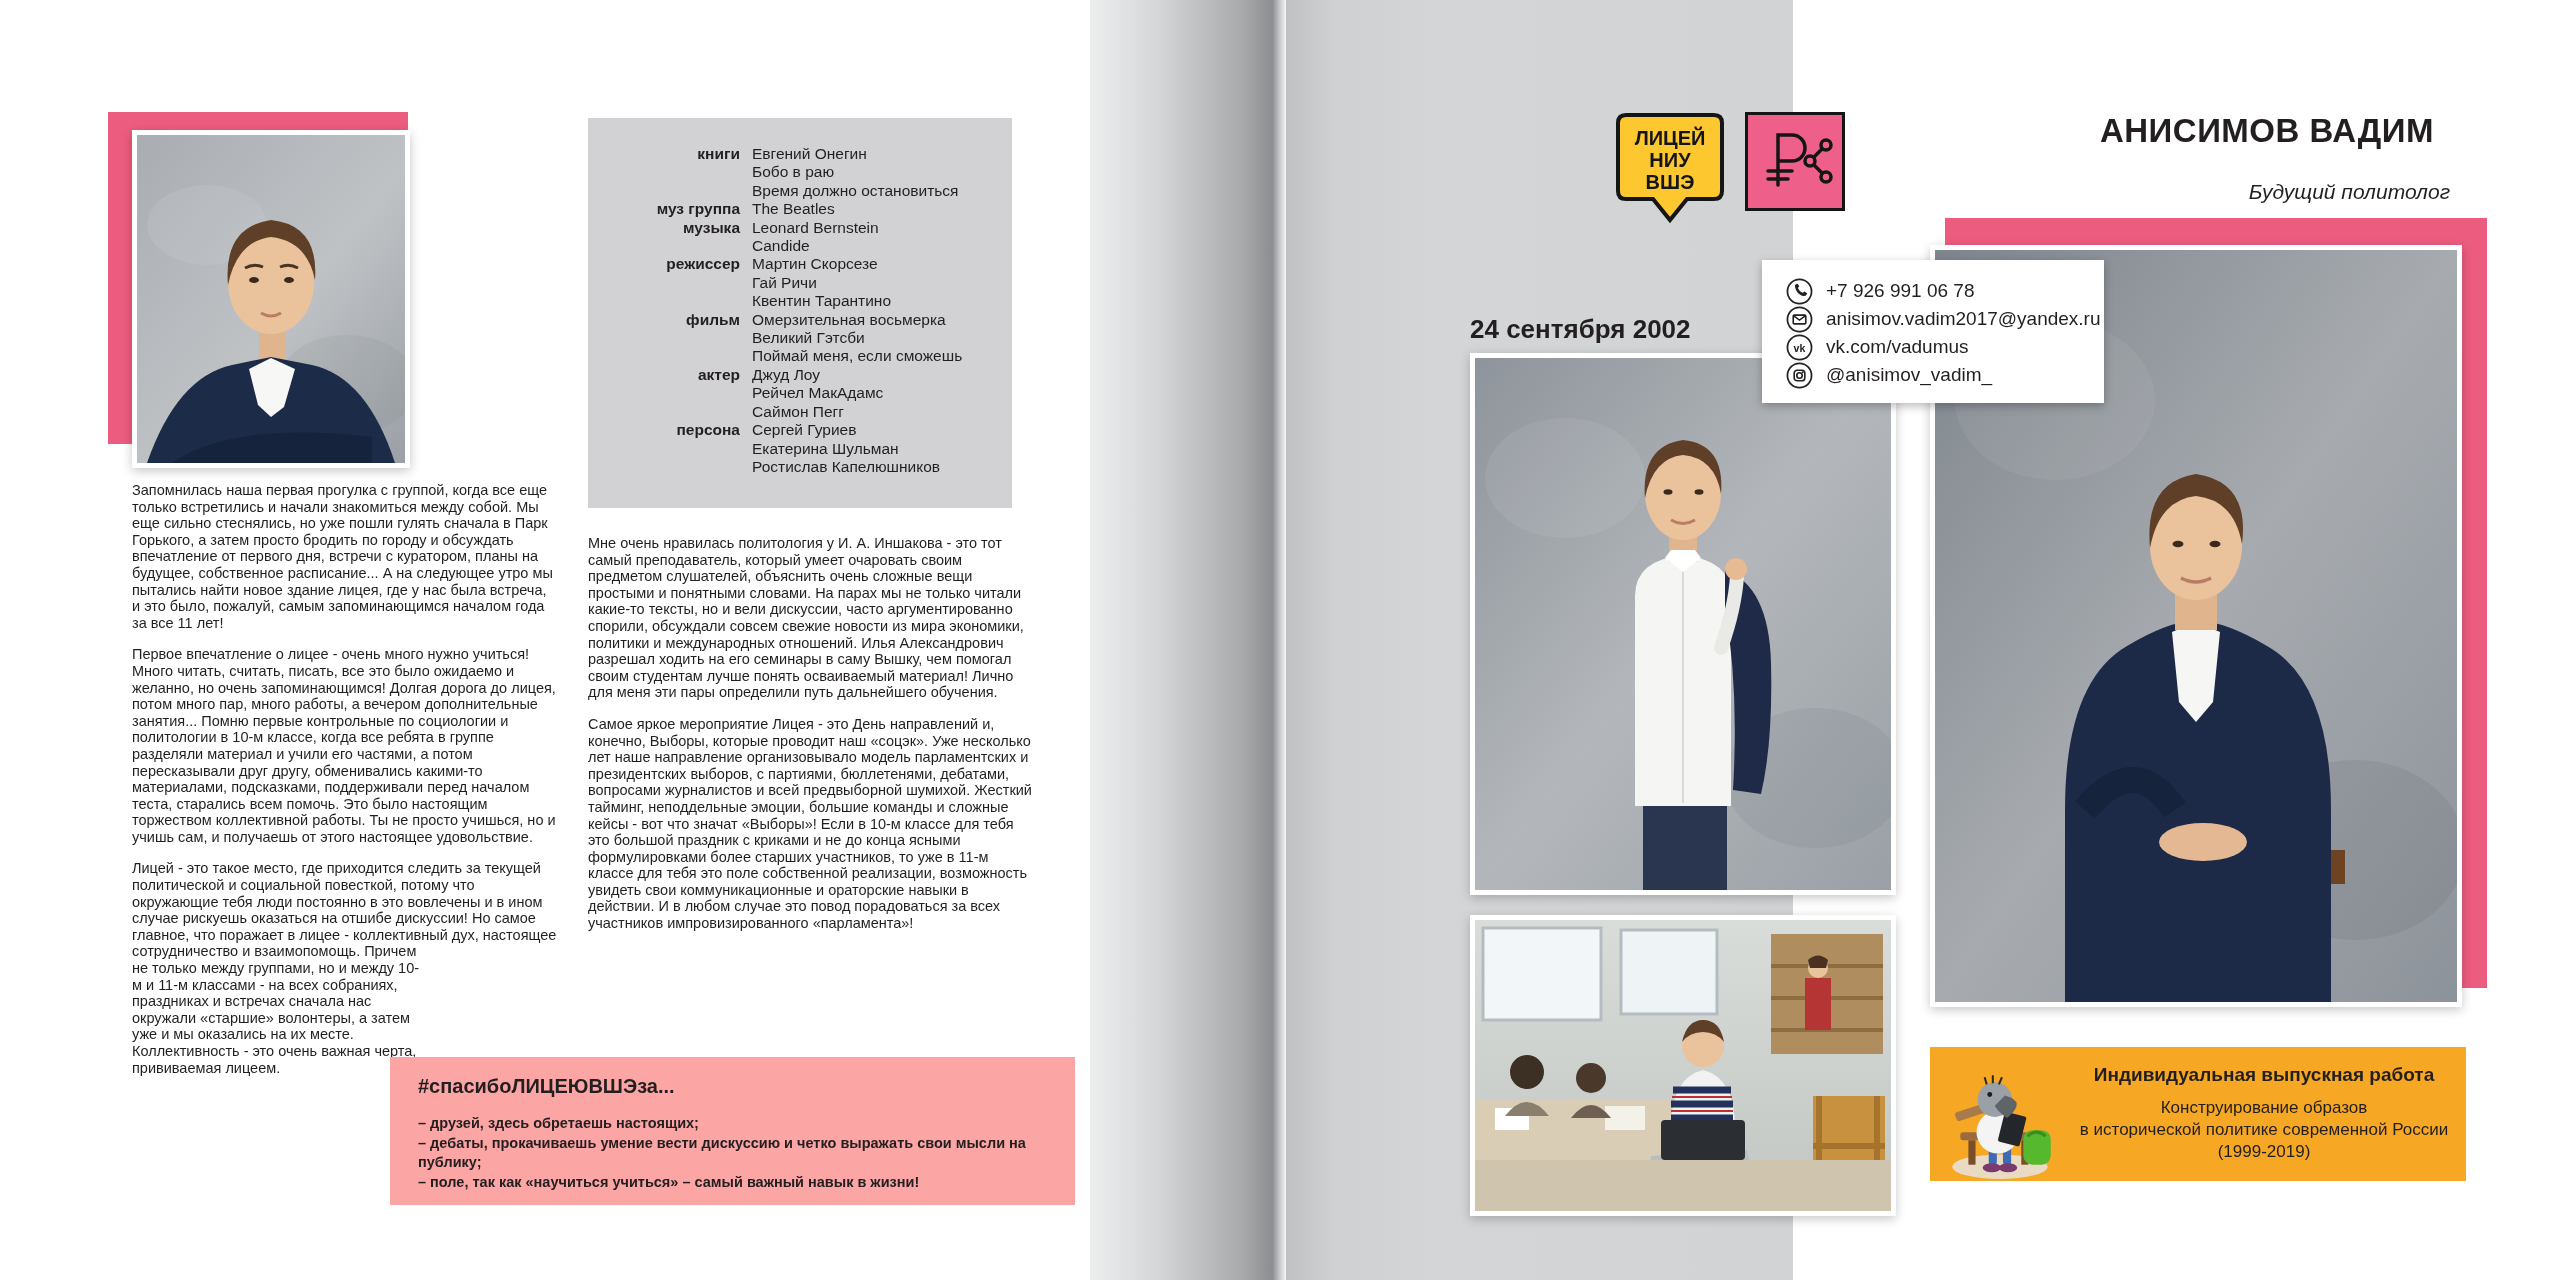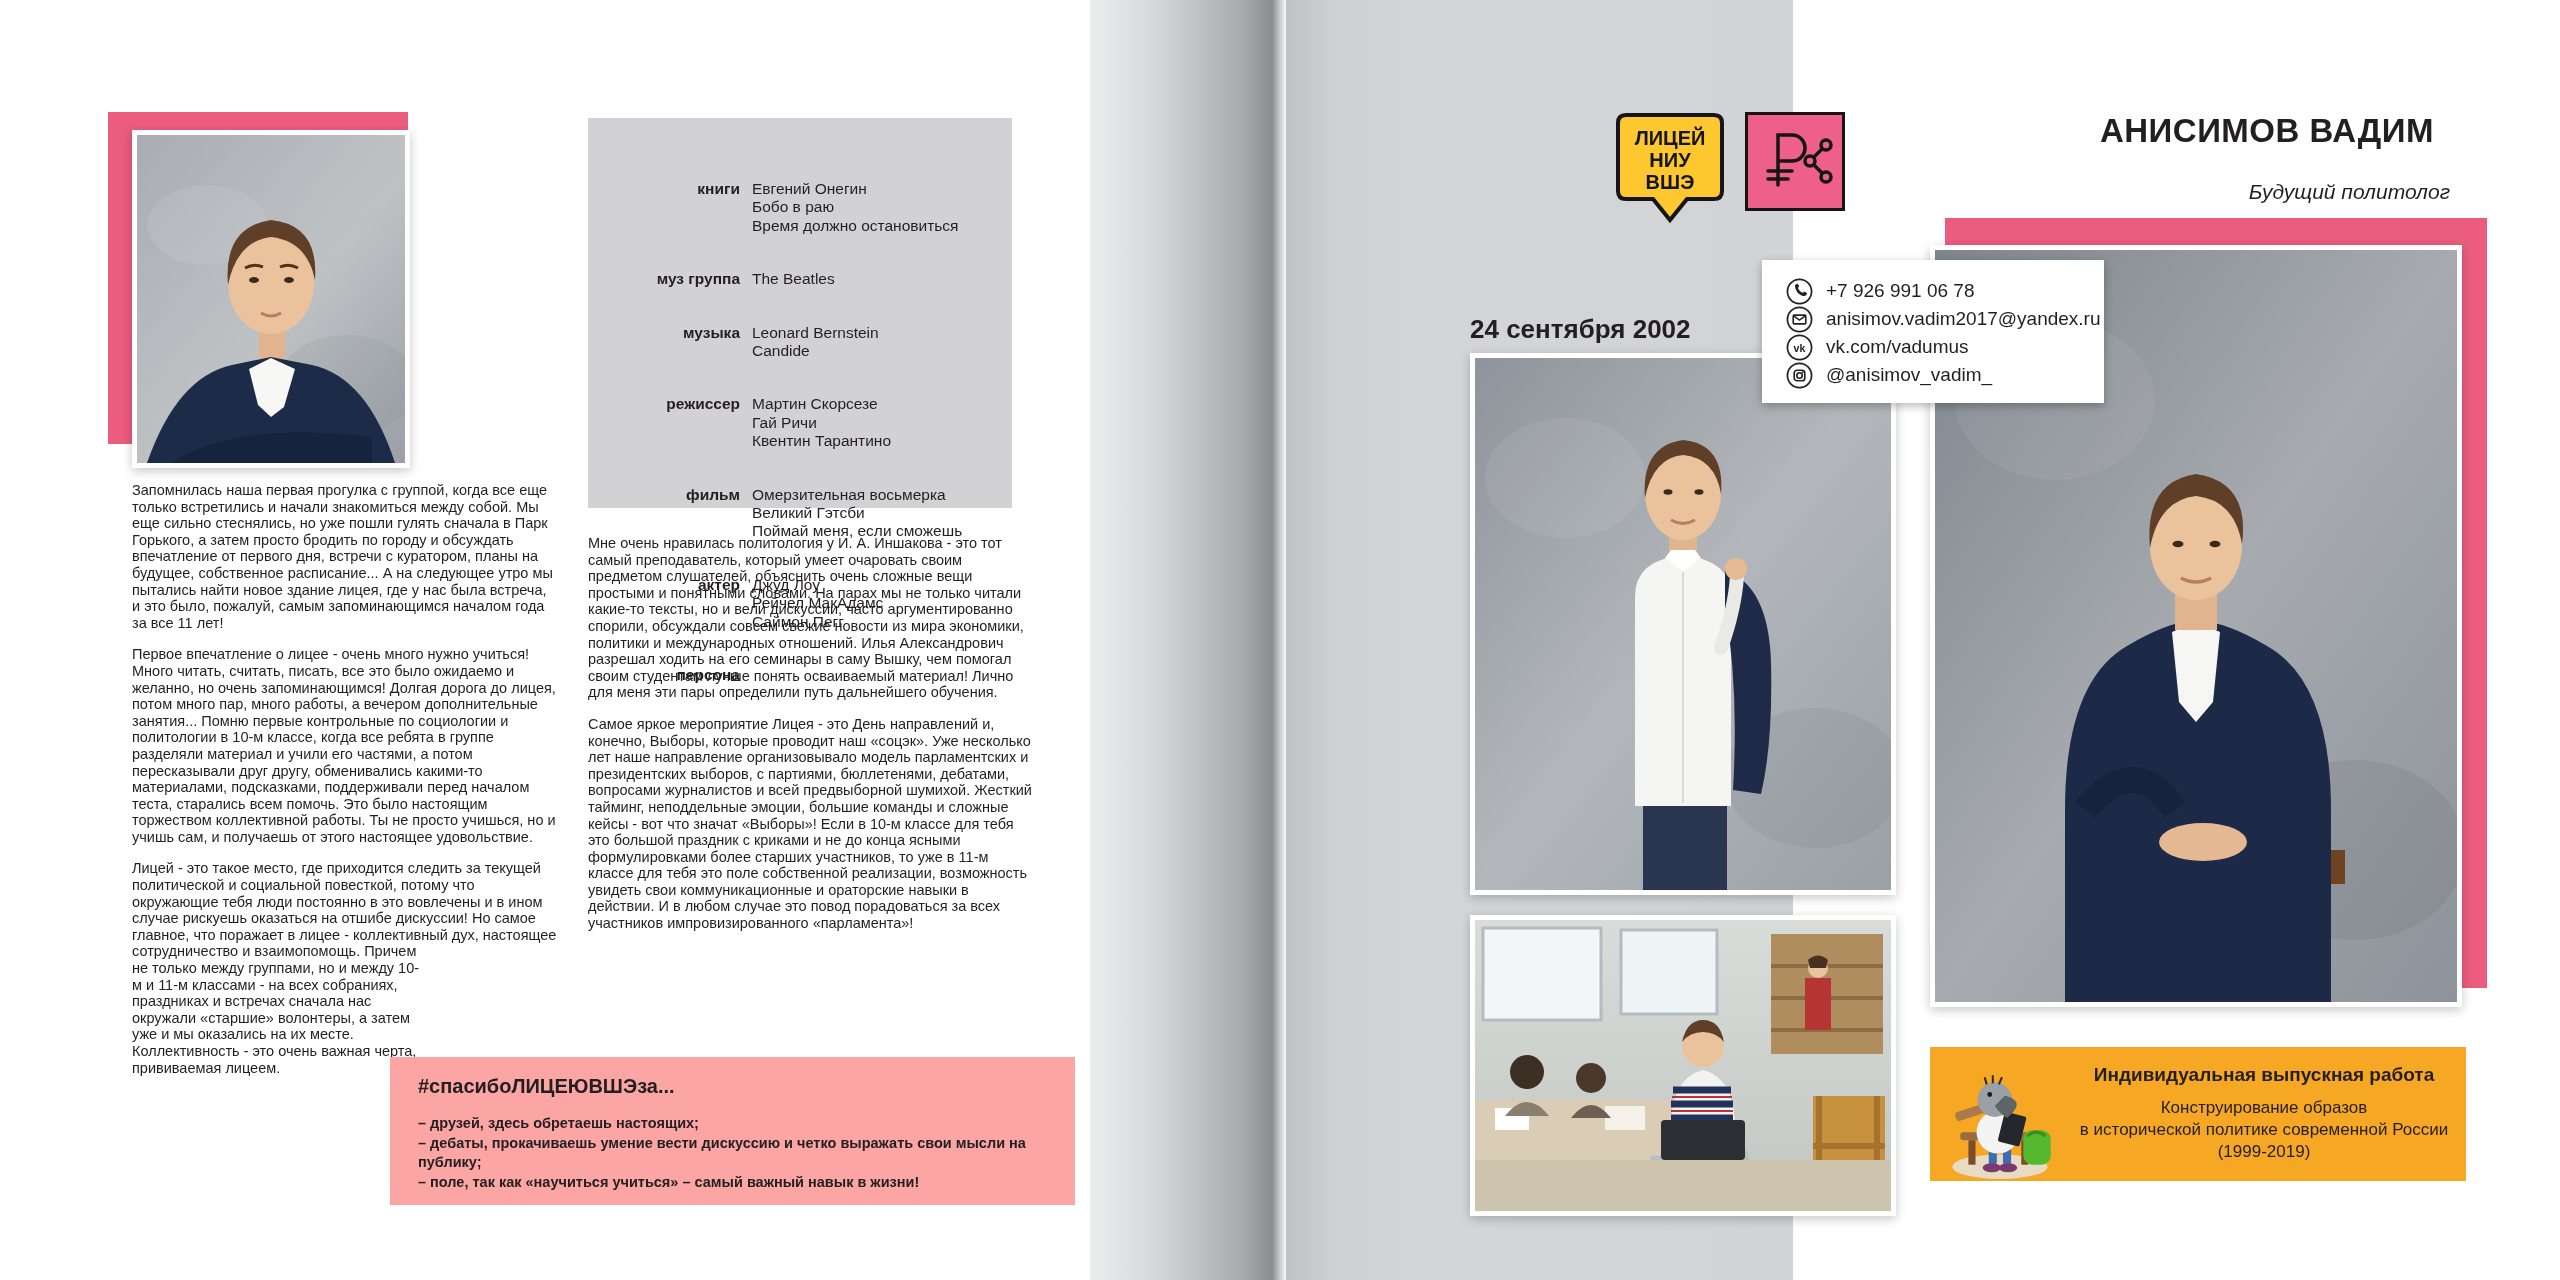--- a/index.html
+++ b/index.html
@@ -19,21 +19,21 @@
 
   .col{position:absolute;font-size:14.5px;line-height:16.6px;}
   .col p{margin:0 0 15px 0;}
   .col-1{left:132px;top:482px;width:426px;}
   .col-1 .p3a{margin-bottom:0;}
   .col-1 .narrow{width:295px;margin:0;}
   .col-2{left:588px;top:535px;width:450px;}
 
   .favorites{position:absolute;left:588px;top:118px;width:424px;height:390px;background:#d2d2d4;
              box-sizing:border-box;padding:27px 10px 0 14px;font-size:15.5px;line-height:18.4px;}
-  .fav-row{display:flex;gap:12px;margin-top:35px;}
+  .fav-row{display:flex;gap:12px;}
   .fav-label{width:138px;min-width:138px;text-align:right;font-weight:700;}
   .fav-values{flex:1;}
 
   .hashtag-box{position:absolute;left:390px;top:1057px;width:685px;height:148px;background:#fca5a5;
                box-sizing:border-box;padding:18px 28px;}
   .hb-title{font-size:20px;font-weight:700;margin-bottom:16px;}
   .hb-item{font-size:14.5px;font-weight:700;line-height:19.5px;}
 
   
   .fold{left:1090px;top:0;width:196px;height:1280px;
@@ -152,20 +152,25 @@
     <div class="fav-row">
       <div class="fav-label">актер</div>
       <div class="fav-values">
         <div>Джуд Лоу</div>
         <div>Рейчел МакАдамс</div>
         <div>Саймон Пегг</div>
       </div>
     </div>
     <div class="fav-row">
       <div class="fav-label">персона</div>
+      <div class="fav-values">
+        <div>Сергей Гуриев</div>
+        <div>Екатерина Шульман</div>
+        <div>Ростислав Капелюшников</div>
+      </div>
     </div>
   </div>
 
   <div class="col col-2">
     <p>Мне очень нравилась политология у И. А. Иншакова - это тот самый преподаватель, который умеет очаровать своим предметом слушателей, объяснить очень сложные вещи простыми и понятными словами. На парах мы не только читали какие-то тексты, но и вели дискуссии, часто аргументированно спорили, обсуждали совсем свежие новости из мира экономики, политики и международных отношений. Илья Александрович разрешал ходить на его семинары в саму Вышку, чем помогал своим студентам лучше понять осваиваемый материал! Лично для меня эти пары определили путь дальнейшего обучения.</p>
     <p>Самое яркое мероприятие Лицея - это День направлений и, конечно, Выборы, которые проводит наш «соцэк». Уже несколько лет наше направление организовывало модель парламентских и президентских выборов, с партиями, бюллетенями, дебатами, вопросами журналистов и всей предвыборной шумихой. Жесткий тайминг, неподдельные эмоции, большие команды и сложные кейсы - вот что значат «Выборы»! Если в 10-м классе для тебя это большой праздник с криками и не до конца ясными формулировками более старших участников, то уже в 11-м классе для тебя это поле собственной реализации, возможность увидеть свои коммуникационные и ораторские навыки в действии. И в любом случае это повод порадоваться за всех участников импровизированного «парламента»!</p>
   </div>
 
   <div class="hashtag-box">
     <div class="hb-title">#спасибоЛИЦЕЮВШЭза...</div>

